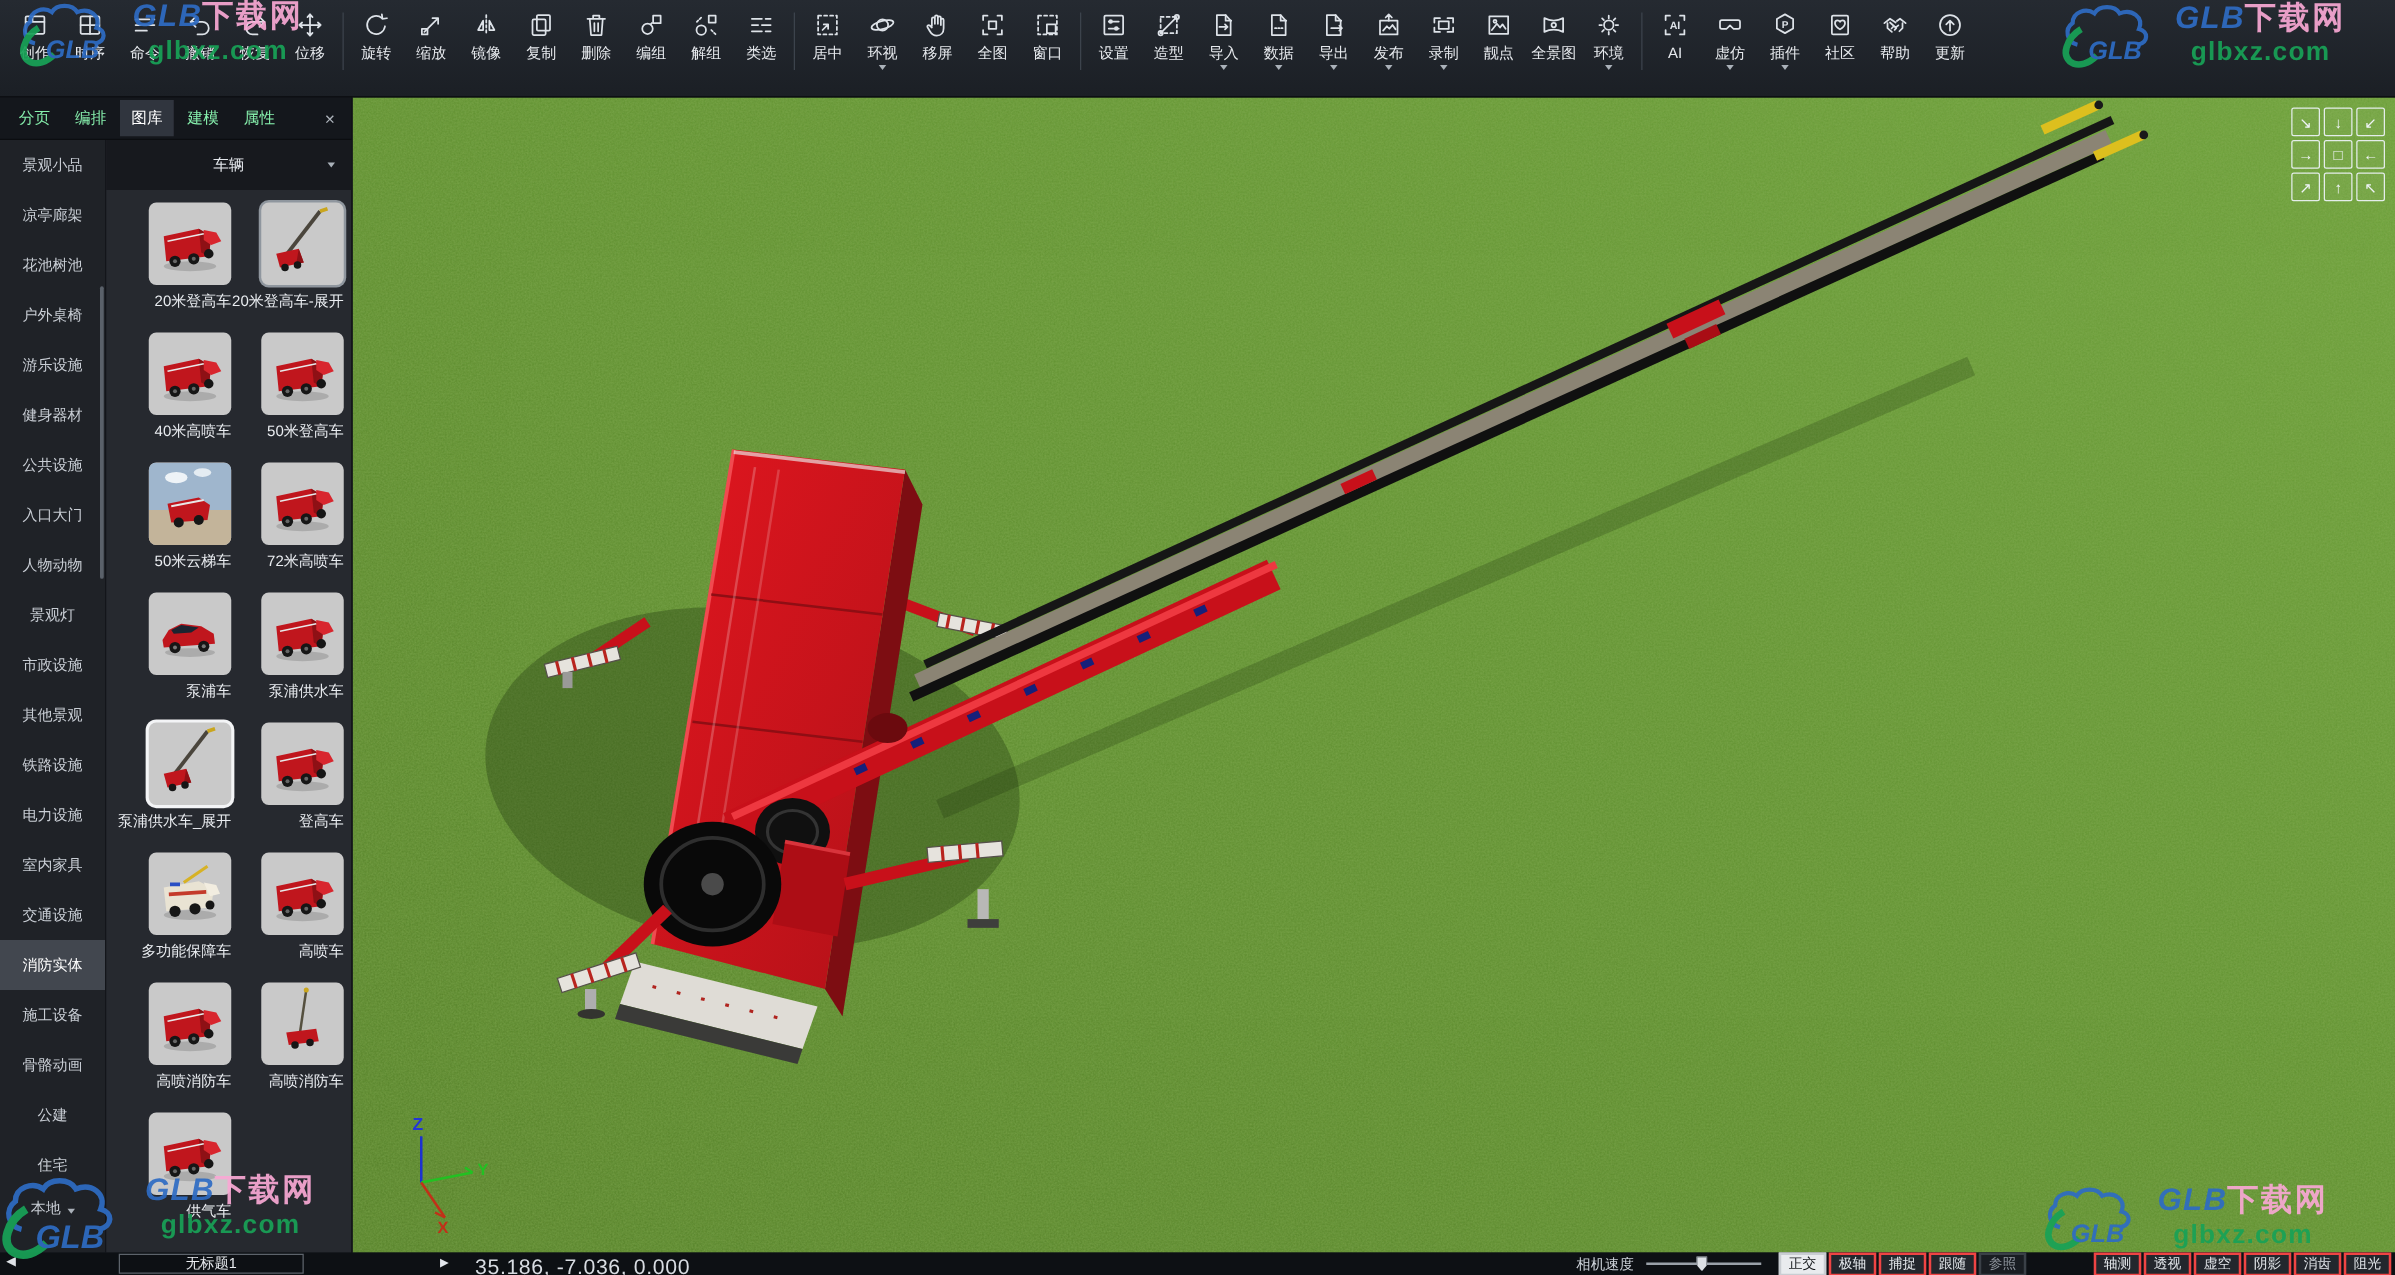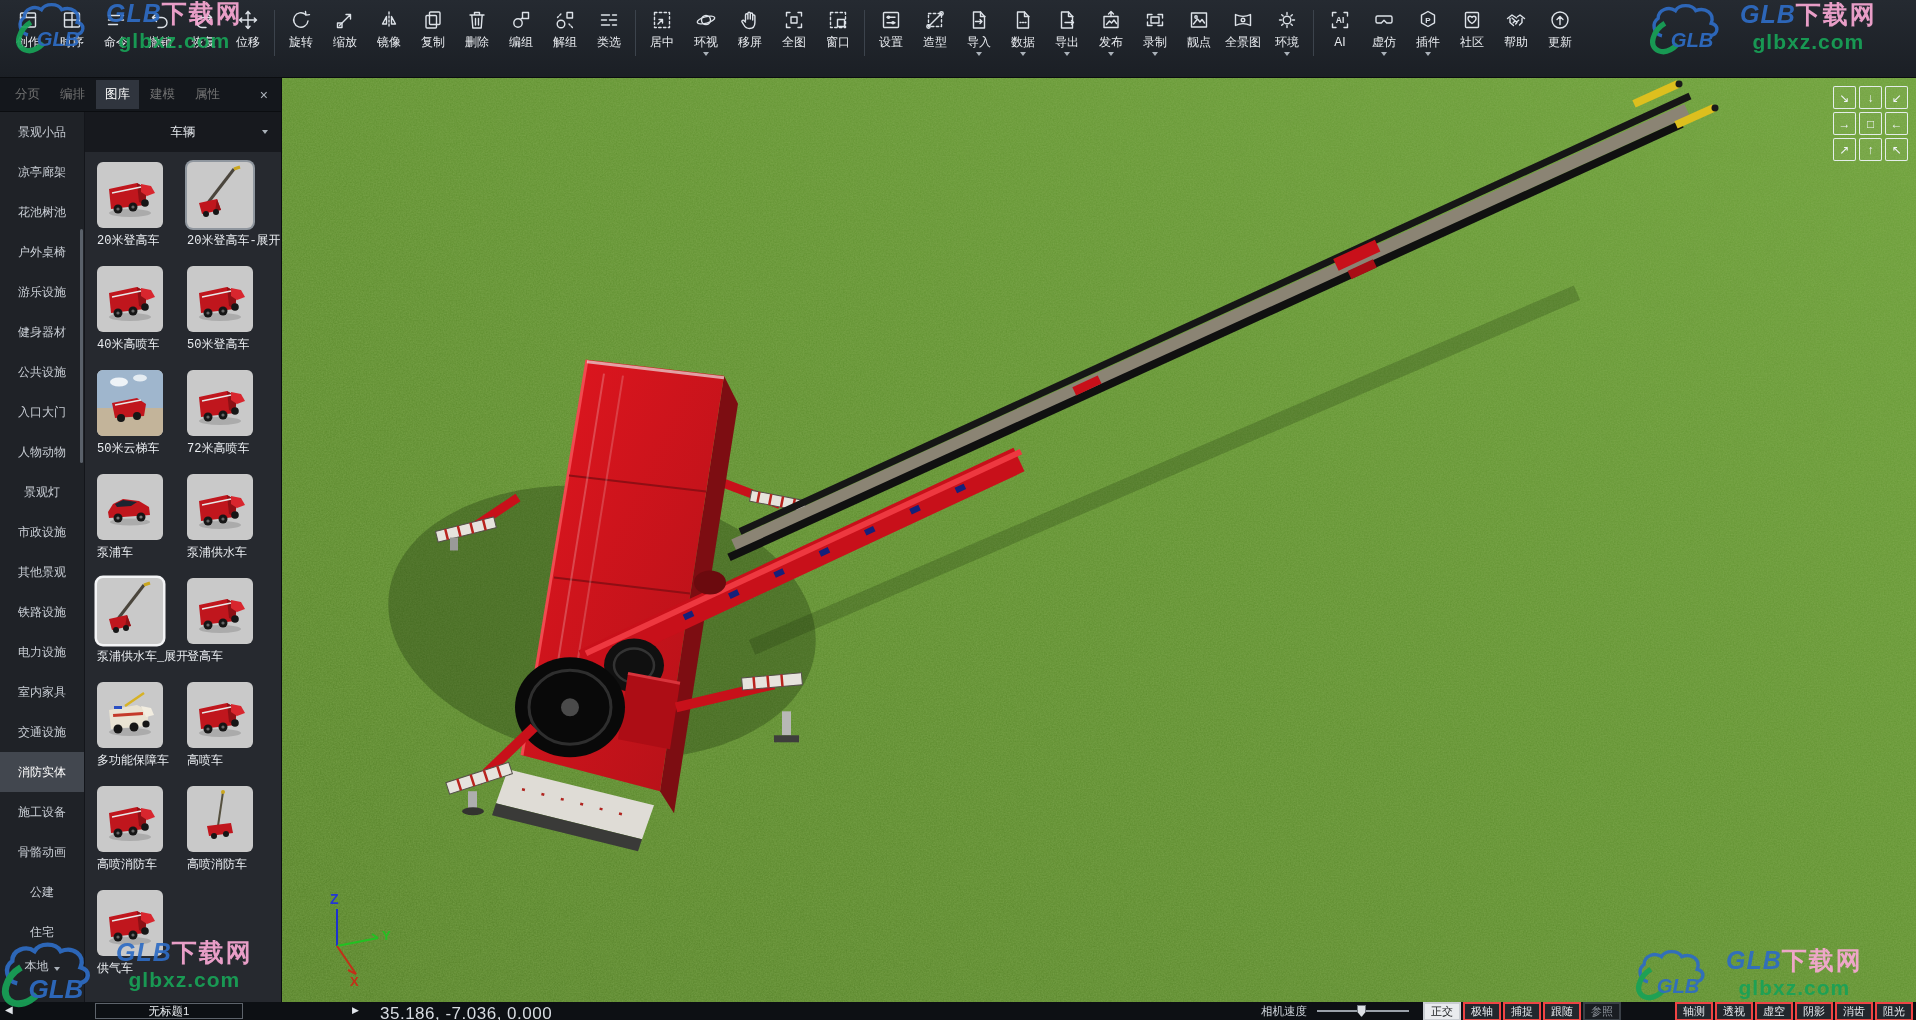--- a/index.html
+++ b/index.html
@@ -20,39 +20,39 @@
   .caret{width:0;height:0;border-left:3.5px solid transparent;border-right:3.5px solid transparent;
     border-top:4px solid #aab1b9;margin-top:4px;}
   .caret.hidden{visibility:hidden;}
   .sep{width:1px;height:46px;background:#3c434c;margin:10px 4px 0 4px;}
 
   
   .panel{position:absolute;left:0;top:78px;width:282px;bottom:18px;background:#202329;
     display:flex;flex-direction:column;z-index:4;border-right:1px solid #0b0d10;box-sizing:border-box;}
   .tabs{height:33px;background:#14171c;display:flex;align-items:center;padding:0 6px;gap:2px;
     border-bottom:1px solid #0b0d10;flex:none;}
-  .tab{font-size:12.5px;color:#737373;padding:8px 9px;line-height:1;cursor:pointer;}
+  .tab{font-size:12.5px;color:#86efac;padding:8px 9px;line-height:1;cursor:pointer;}
   .tab.active{background:#30353e;color:#ffffff;}
   .tab-close{margin-left:auto;color:#aeb4bc;font-size:14px;padding:1px 7px;cursor:pointer;}
   .panel-body{flex:1;display:flex;min-height:0;}
   .cats{width:84px;background:#1f2227;position:relative;flex:none;overflow:hidden;}
   .cat{height:40px;display:flex;align-items:center;justify-content:center;font-size:12px;
     color:#c8cdd4;cursor:pointer;white-space:nowrap;}
   .cat.active{background:#42474f;color:#ffffff;}
   .cat-local{position:absolute;left:0;top:846px;width:100%;display:flex;align-items:center;
     justify-content:center;gap:5px;font-size:12px;color:#c8cdd4;cursor:pointer;}
   .cats-scroll{position:absolute;right:1px;top:117px;width:3px;height:234px;background:#5a616a;
     border-radius:2px;}
   .lib{flex:1;background:#26292f;display:flex;flex-direction:column;border-left:1px solid #13151a;min-width:0;}
   .lib-head{height:40px;flex:none;background:#17191e;display:flex;align-items:center;
     justify-content:center;position:relative;color:#e4e7ec;font-size:12.5px;cursor:pointer;}
   .lib-head .caret{position:absolute;right:13px;top:18px;margin:0;}
   .lib-grid{flex:1;padding:10px 2px 0 12px;display:grid;grid-template-columns:repeat(2,88px);
     grid-auto-rows:104px;column-gap:2px;overflow:hidden;}
-  .lib-item{display:flex;flex-direction:column;align-items:flex-start;cursor:pointer;width:88px;font-family:Liberation Mono, monospace;}
+  .lib-item{display:flex;flex-direction:column;align-items:flex-end;cursor:pointer;width:88px;}
   .thumb{width:66px;height:66px;border-radius:6px;background:#c9c9c9;overflow:hidden;flex:none;}
   .thumb svg{width:66px;height:66px;display:block;}
   .lib-item.highlight .thumb{box-shadow:0 0 0 2px #8f969e;}
   .lib-item.selected .thumb{box-shadow:0 0 0 2.5px #f3f4f6;}
   .lib-name{margin-top:7px;font-size:12px;color:#eaedf1;white-space:nowrap;line-height:1;}
 
   
   .viewport{position:absolute;left:282px;top:78px;right:0;bottom:18px;overflow:hidden;background:#5d9030;}
   .scene{position:absolute;inset:0;width:100%;height:100%;}
   .navpad{position:absolute;top:8px;right:8px;display:grid;grid-template-columns:repeat(3,23px);

